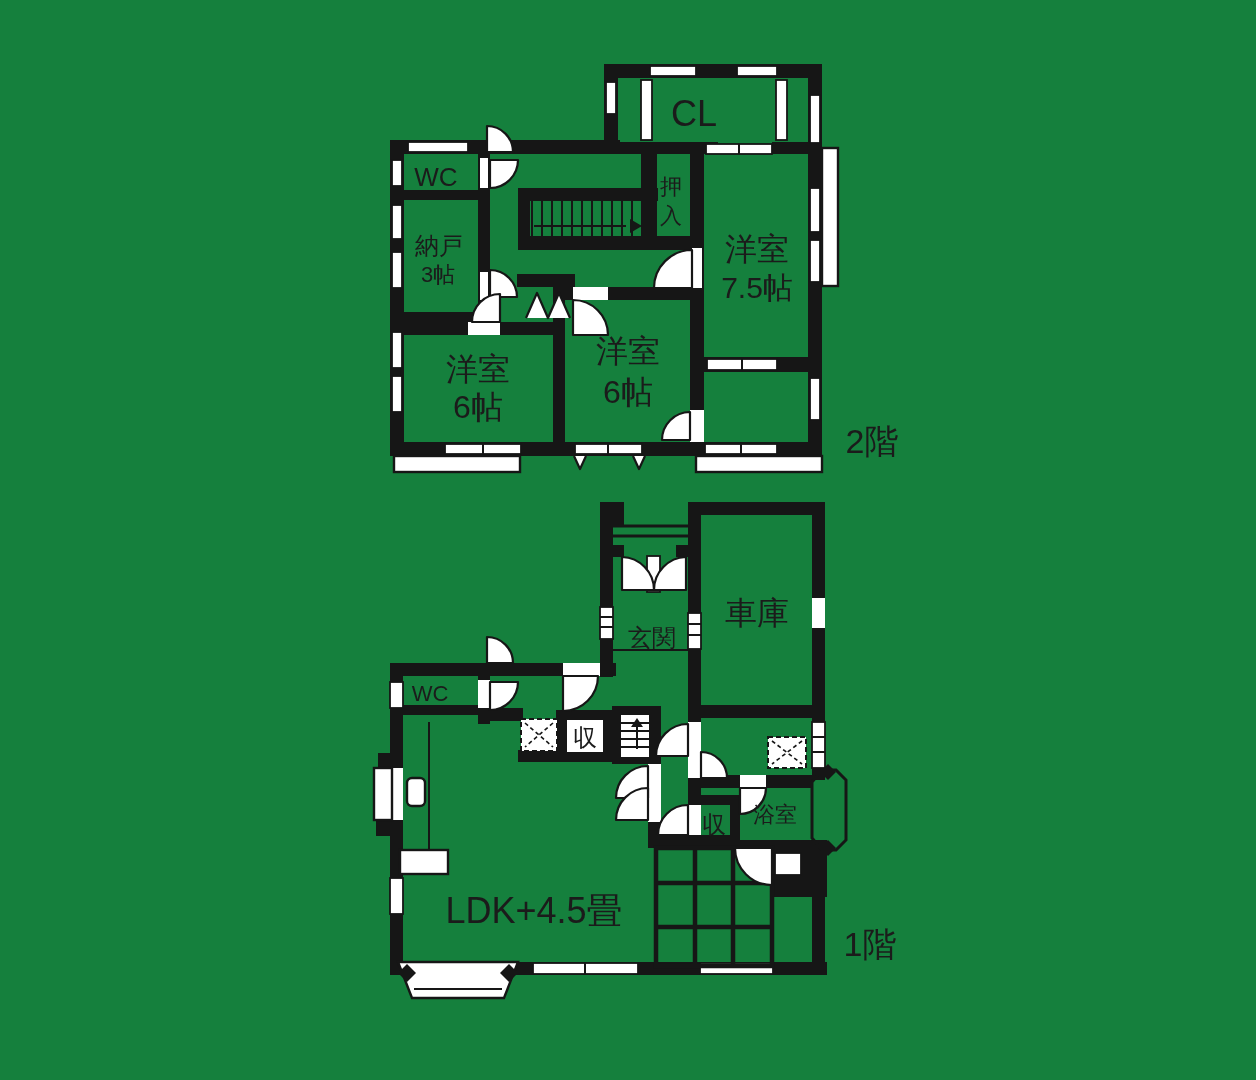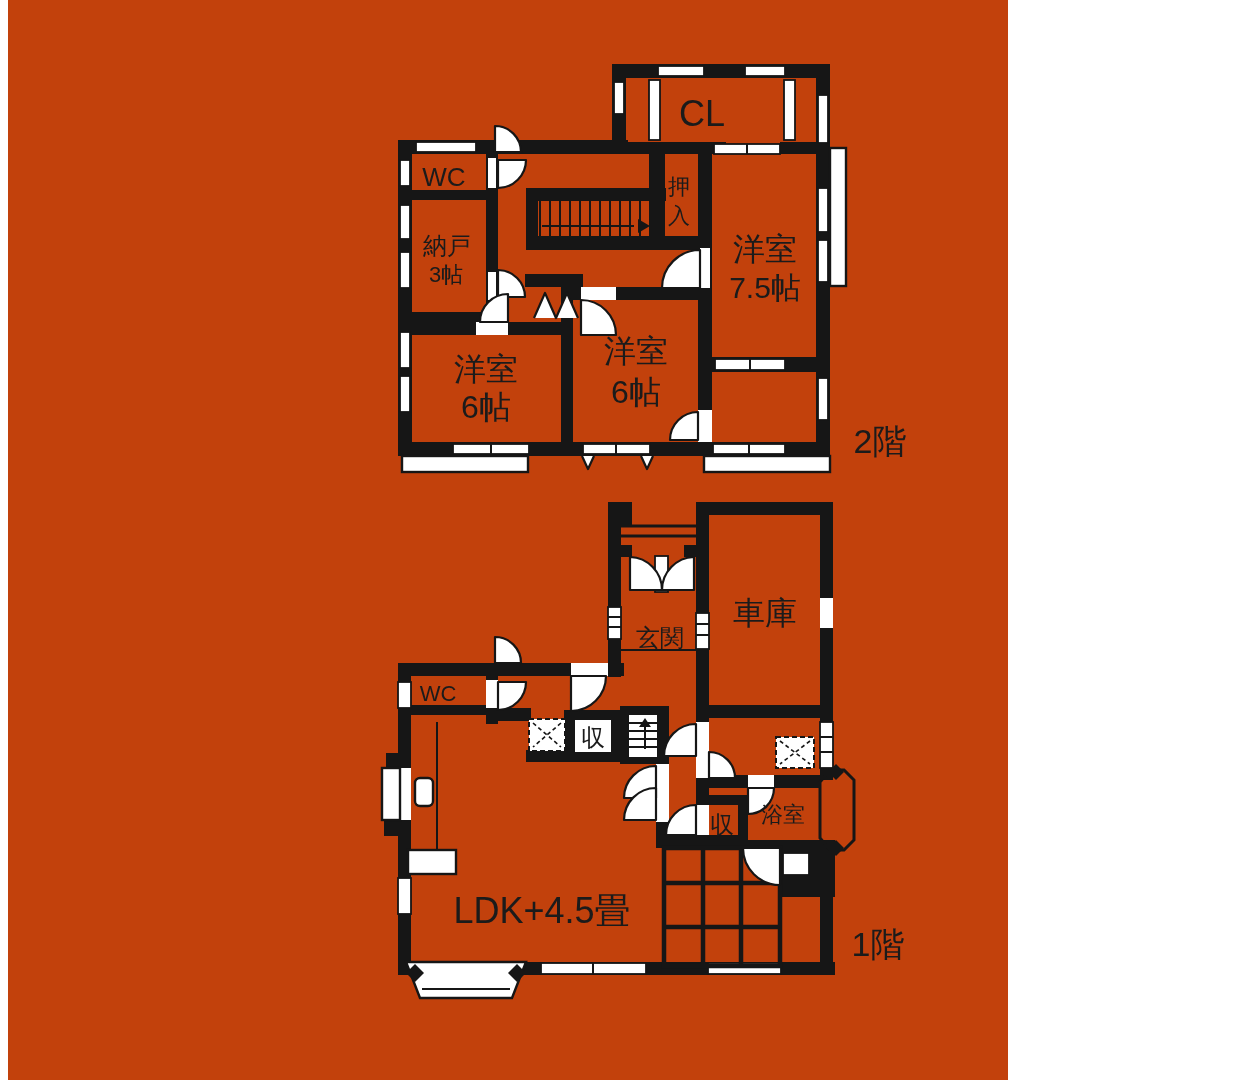--- a/index.html
+++ b/index.html
@@ -1,17 +1,17 @@
 <!DOCTYPE html>
 <html><head>
 <meta charset="utf-8">
 <style>
   html,body{margin:0;padding:0;background:#ffffff;}
-  .stage{position:relative;width:1000px;height:1080px;background:#c2410c;overflow:hidden;
-         font-family:"Liberation Sans", sans-serif;margin-left:8px;}
+  .stage{position:relative;width:1256px;height:1080px;background:#15803d;overflow:hidden;
+         font-family:"Liberation Sans", sans-serif;}
   svg{display:block;}
   .wall{fill:#161616;stroke:none;}
   .gap{fill:#ffffff;stroke:none;}
   .win{fill:#ffffff;stroke:#161616;stroke-width:1.8;}
   .outline{fill:#ffffff;stroke:#161616;stroke-width:2.4;}
   .door{fill:#ffffff;stroke:#161616;stroke-width:2.2;stroke-linejoin:round;}
   .thin{fill:none;stroke:#161616;stroke-width:2;}
   .thick{fill:none;stroke:#161616;stroke-width:3;}
   .dashbox{fill:#ffffff;stroke:#161616;stroke-width:2;stroke-dasharray:5 3;}
   .dashline{fill:none;stroke:#161616;stroke-width:1.6;stroke-dasharray:4 3;}

